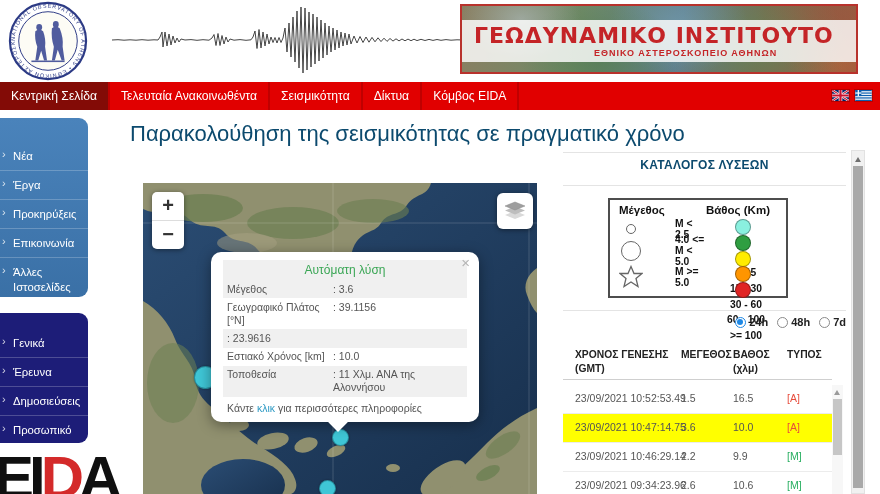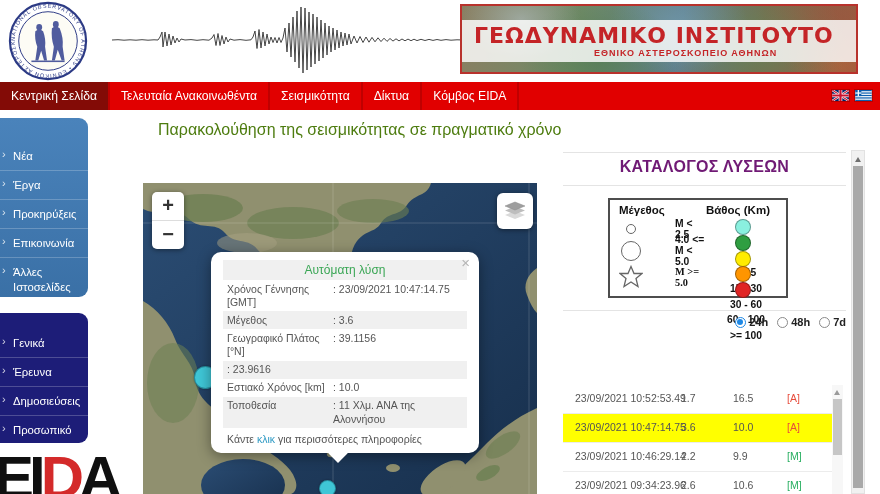--- a/index.html
+++ b/index.html
@@ -40,21 +40,21 @@
   .side-box2{top:313px;height:130px;background:#1d1d78;padding-top:16px;}
   .side-item{position:relative;padding:7px 4px 7px 13px;font-size:11.3px;line-height:1.25;
       border-bottom:1px solid rgba(255,255,255,.22);cursor:pointer;}
   .side-item:last-child{border-bottom:none;}
   .side-bullet{position:absolute;left:2px;top:6px;font-size:11px;color:rgba(255,255,255,.8);}
   .eida{left:-6px;top:448px;font-size:60px;font-weight:800;letter-spacing:-5px;line-height:1;
       color:#101010;cursor:pointer;}
   .eida .red{color:#d42a2a;}
 
   
-  .page-title{left:130px;top:121px;font-size:16px;color:#4d7c0f;margin-left:28px;}
+  .page-title{left:130px;top:121px;font-size:22px;color:#0c4a6e;}
 
   
   .map{left:143px;top:183px;width:394px;height:311px;overflow:hidden;background:#1e3c60;cursor:grab;}
   .zoomctl{left:9px;top:9px;width:32px;border-radius:5px;overflow:hidden;
       box-shadow:0 1px 5px rgba(0,0,0,.45);z-index:6;}
   .zbtn{width:32px;height:28px;background:#fff;color:#333;font-size:20px;font-weight:700;
       text-align:center;line-height:27px;cursor:pointer;}
   .zbtn.top{border-bottom:1px solid #ddd;}
   .layersctl{right:4px;top:10px;width:36px;height:36px;background:#fff;border-radius:6px;
       box-shadow:0 1px 5px rgba(0,0,0,.45);display:flex;align-items:center;justify-content:center;
@@ -72,22 +72,22 @@
   .prow.alt{background:#f0f0f0;}
   .plabel{width:106px;flex:none;}
   .pvalue{flex:1;}
   .pclose{position:absolute;top:3px;right:9px;color:#b5b5b5;font-size:15px;line-height:1;cursor:pointer;}
   .pfooter{font-size:10.5px;color:#555;padding:5px 4px 0;}
   .plink{color:#2e9ac4;cursor:pointer;}
 
   
   .panel{left:563px;top:145px;width:283px;height:349px;}
   .hr{position:absolute;left:0;width:283px;height:1px;background:#e4e4e4;}
-  .cat-title{position:absolute;left:0;top:13px;width:283px;text-align:center;font-size:16px;
-      font-weight:700;color:#701a75;letter-spacing:.3px;}
+  .cat-title{position:absolute;left:0;top:13px;width:283px;text-align:center;font-size:12px;
+      font-weight:700;color:#0c4a6e;letter-spacing:.3px;}
   .legend{position:absolute;left:45px;top:53px;width:180px;height:100px;border:2px solid #4d4d4d;
       box-sizing:border-box;background:#fff;}
   .leg-col{position:absolute;top:4px;}
   .leg-col.mag{left:9px;width:86px;}
   .leg-col.dep{left:96px;width:80px;}
   .leg-title{font-size:11.5px;font-weight:700;color:#111;height:15px;}
   .leg-row{display:flex;align-items:center;font-size:10.3px;font-weight:700;color:#111;gap:32px;}
   .mag .leg-row{height:19px;}
   .mag .symwrap{width:24px;flex:none;display:flex;justify-content:center;}
   .mcirc{border:1.4px solid #666;border-radius:50%;background:#fff;}
@@ -283,24 +283,20 @@
     </div>
 
     <div class="abs marker" style="left:51px;top:183px;width:21px;height:21px;"></div>
     <div class="abs marker" style="left:189px;top:246px;width:15px;height:15px;"></div>
     <div class="abs marker" style="left:176px;top:297px;width:15px;height:15px;"></div>
 
     
     <div class="abs popup">
       <div class="pclose">×</div>
       <div class="ptitle">Αυτόματη λύση</div>
-      <div class="prow">
-        <div class="plabel">Χρόνος Γέννησης [GMT]</div>
-        <div class="pvalue">: 23/09/2021 10:47:14.75</div>
-        </div>
       <div class="prow alt">
         <div class="plabel">Μέγεθος</div>
         <div class="pvalue">: 3.6</div>
         </div>
       <div class="prow">
         <div class="plabel">Γεωγραφικό Πλάτος [°N]</div>
         <div class="pvalue">: 39.1156</div>
         </div>
       <div class="prow alt">
         <div class="pvalue">: 23.9616</div>
@@ -330,21 +326,21 @@
               <span class="mcirc s1"></span>
             </span>
             <span>M &lt; 2.5</span>
           </div>
         <div class="leg-row" style="height:25px;justify-content:center;">
             <span class="symwrap">
               <span class="mcirc s3"></span>
             </span>
             <span>4.0 &lt;= M &lt; 5.0</span>
           </div>
-        <div class="leg-row" style="height:27px;font-family:Liberation Serif, serif;">
+        <div class="leg-row" style="height:27px;">
             <span class="symwrap">
           <svg width="24" height="23" viewBox="0 0 24 22">
             <polygon points="12,1 15,8 23,8 17,13 19,21 12,16.5 5,21 7,13 1,8 9,8" fill="none" stroke="#666" stroke-width="1.3"></polygon>
           </svg>
             </span>
             <span>M &gt;= 5.0</span>
           </div>
       </div>
       <div class="leg-col dep">
         <div class="leg-title">Βάθος (Km)</div>
@@ -381,25 +377,43 @@
       <span class="filter">
           <span class="radio"></span>
           <span>48h</span>
         </span>
       <span class="filter">
           <span class="radio"></span>
           <span>7d</span>
         </span>
     </div>
 
+    <div class="thead">
+      <div class="th c1">
+          <div>ΧΡΟΝΟΣ ΓΕΝΕΣΗΣ</div>
+          <div>(GMT)</div>
+        </div>
+      <div class="th c2">
+          <div>ΜΕΓΕΘΟΣ</div>
+          <div></div>
+        </div>
+      <div class="th c3">
+          <div>ΒΑΘΟΣ</div>
+          <div>(χλμ)</div>
+        </div>
+      <div class="th c4">
+          <div>ΤΥΠΟΣ</div>
+          <div></div>
+        </div>
+    </div>
 
     <div class="tbody">
       <div class="trow">
         <span class="td c1">23/09/2021 10:52:53.49</span>
-        <span class="td c2">1.7</span>
+        <span class="td c2">1.5</span>
         <span class="td c3">16.5</span>
         <span class="td c4 type-a">[A]</span>
       </div>
       <div class="trow hl">
         <span class="td c1">23/09/2021 10:47:14.75</span>
         <span class="td c2">3.6</span>
         <span class="td c3">10.0</span>
         <span class="td c4 type-a">[A]</span>
       </div>
       <div class="trow">

